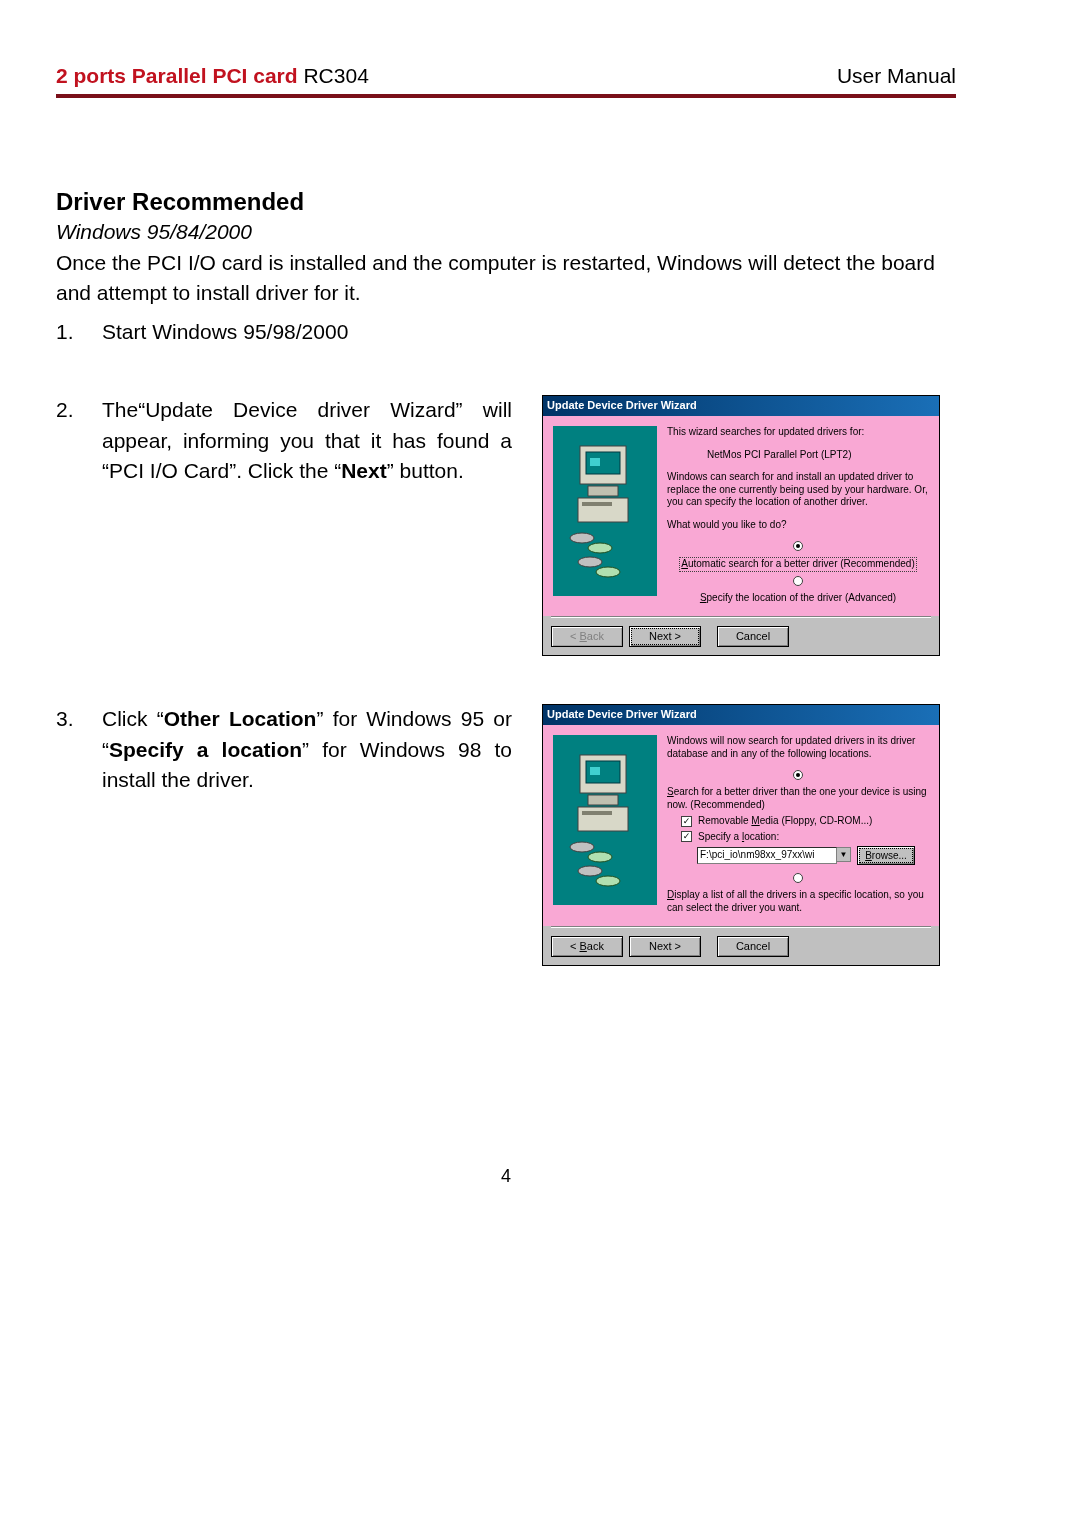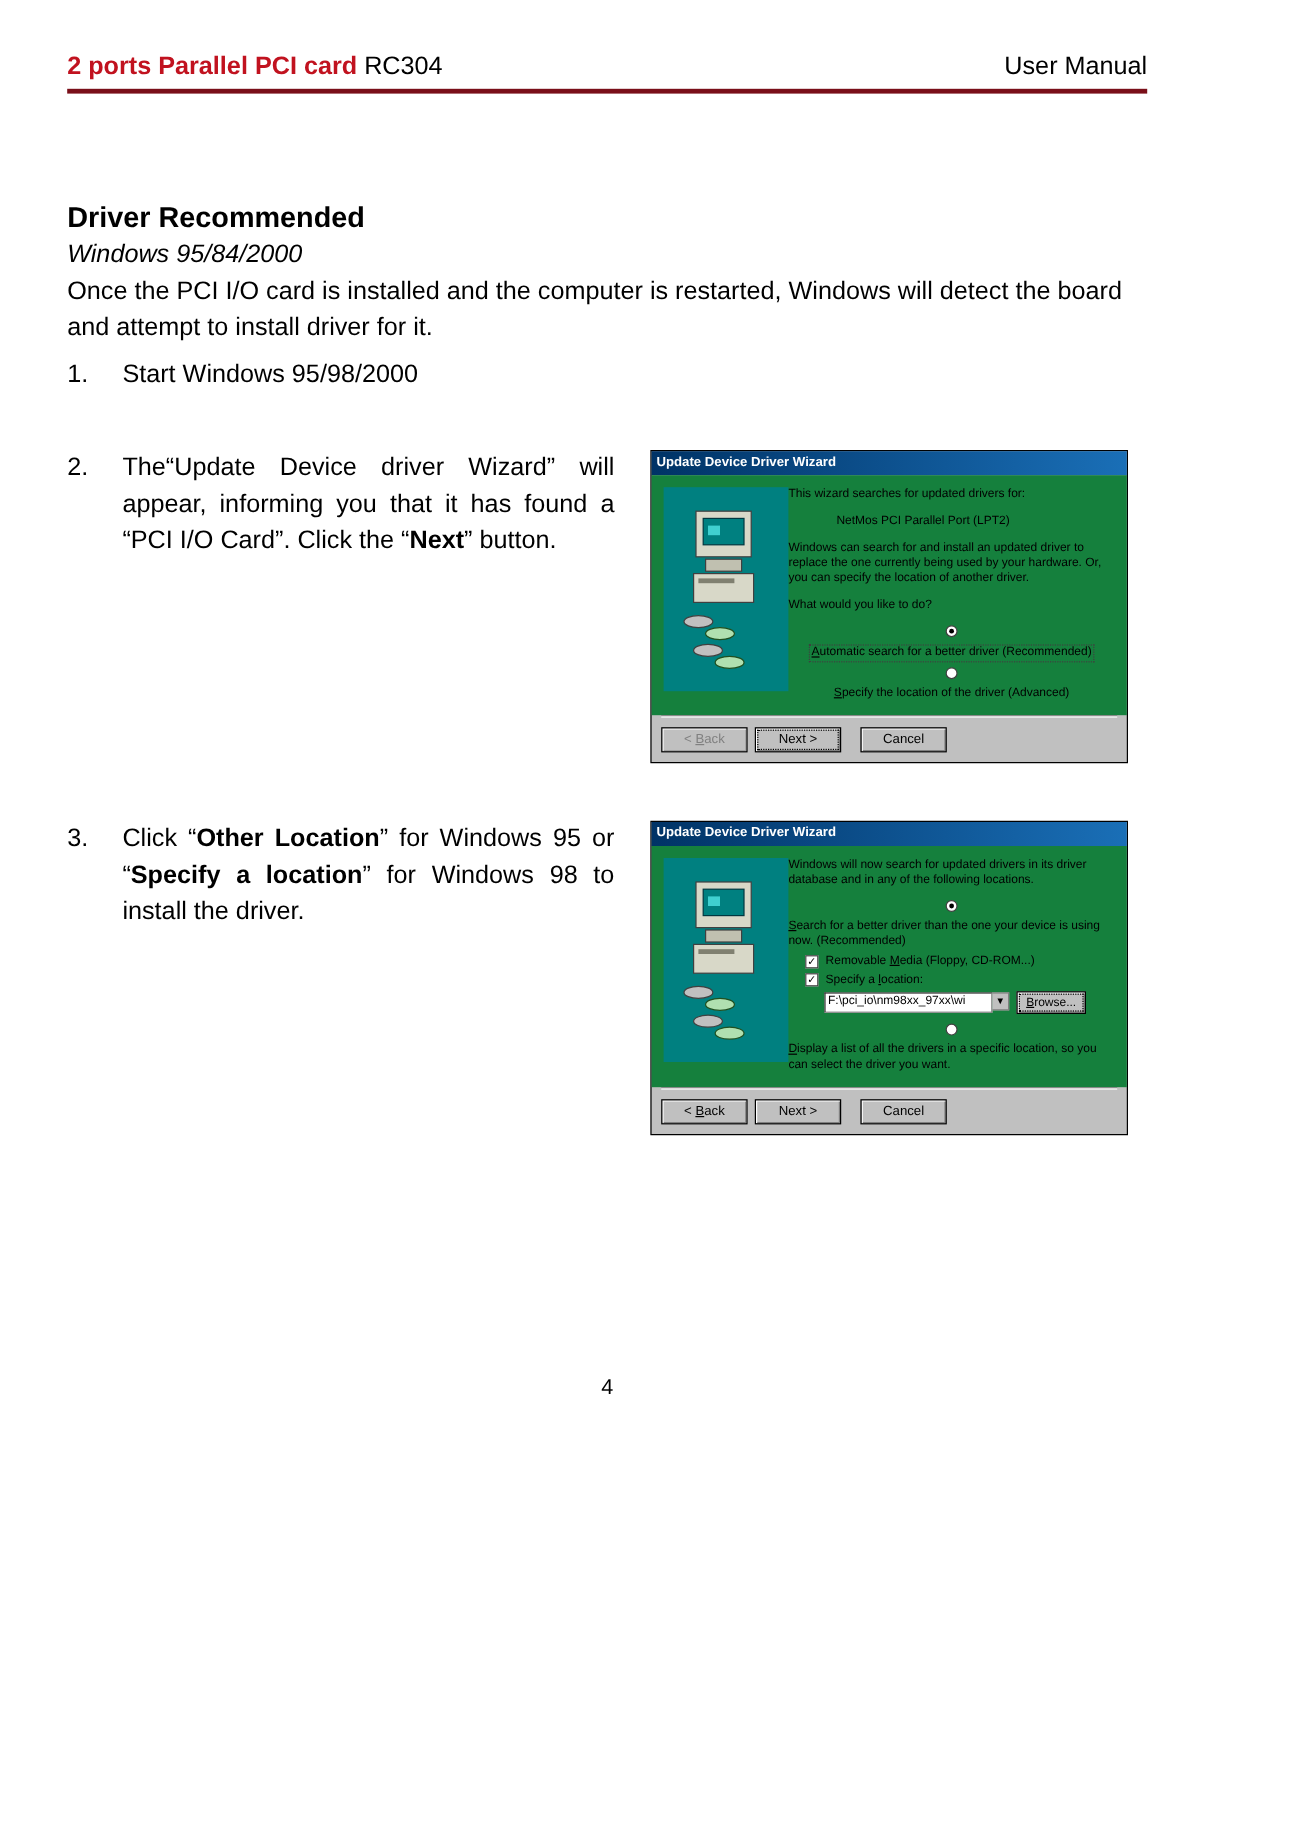--- a/index.html
+++ b/index.html
@@ -6,21 +6,21 @@
   body {
     margin: 0;
     padding: 0;
     background: #fff;
     font-family: Arial, Helvetica, sans-serif;
     color: #000;
     width: 1080px;
   }
   .page {
     width: 1012px;
-    padding: 44px 56px 40px 56px;
+    padding: 64px 56px 40px 56px;
     position: relative;
   }
   .header-row {
     display: flex;
     justify-content: space-between;
     align-items: baseline;
     font-size: 21px;
     margin-bottom: 6px;
   }
   .header-left .red { color: #c1121f; font-weight: bold; }
@@ -52,21 +52,22 @@
   .wz-title {
     background: linear-gradient(to right, #003366, #1a6fb7);
     color: #fff;
     font-weight: bold;
     font-size: 11px;
     padding: 2px 4px;
   }
   .wz-body {
     display: flex;
     padding: 10px 10px 8px 10px;
-    background: #15803d;
+    gap: 10px;
+    background: #f9a8d4;
     justify-content: flex-end;
   }
   .wz-left {
     width: 104px; height: 170px;
     background: #008080;
     display: flex; align-items: center; justify-content: center;
   }
   .wz-right { flex: 1; font-size: 10px; line-height: 1.25; }
   .wz-right .blk { margin-bottom: 10px; }
   .wz-right .indent { margin-left: 40px; }

